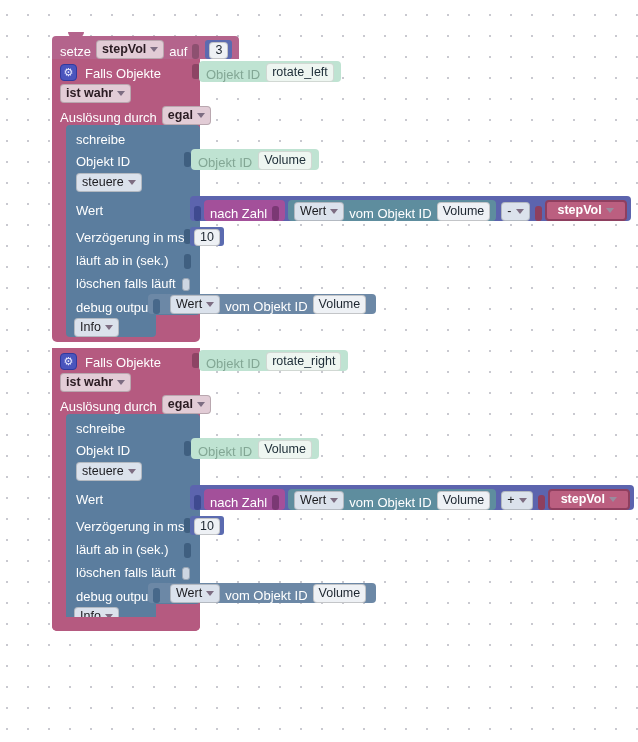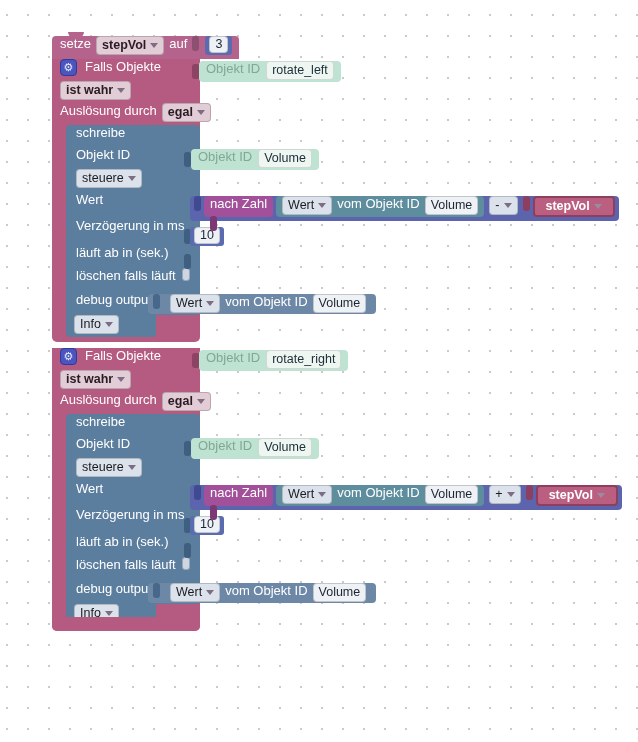--- a/index.html
+++ b/index.html
@@ -19,32 +19,32 @@
     background-size: 21px 21px;
     background-position: 6px 14px;
   }
 
   
   .blk { position: absolute; }
 
   .body {
     position: relative;
     display: flex;
-    align-items: flex-start;
+    align-items: flex-end;
     border-radius: 4px;
     color: #ffffff;
     font-size: 13px;
     white-space: nowrap;
   }
 
   
   .c-var       { background: #b4648c; }          
   .c-number    { background: #5b6bb0; }          
   .c-math      { background: #5c64ae; }          
-  .c-conv      { background: #a3509a; flex-direction: column; }          
+  .c-conv      { background: #a3509a; }          
   .c-get       { background: #5e8d9e; }          
   .c-objid     { background: #bfe3d2; }          
   .c-dbg       { background: #5b7d9e; }
   .c-stepvol   { background: #bb5f80; border: 2px solid #8e3f5f; }
 
   
   .field {
     display: inline-flex;
     align-items: center;
     gap: 3px;

